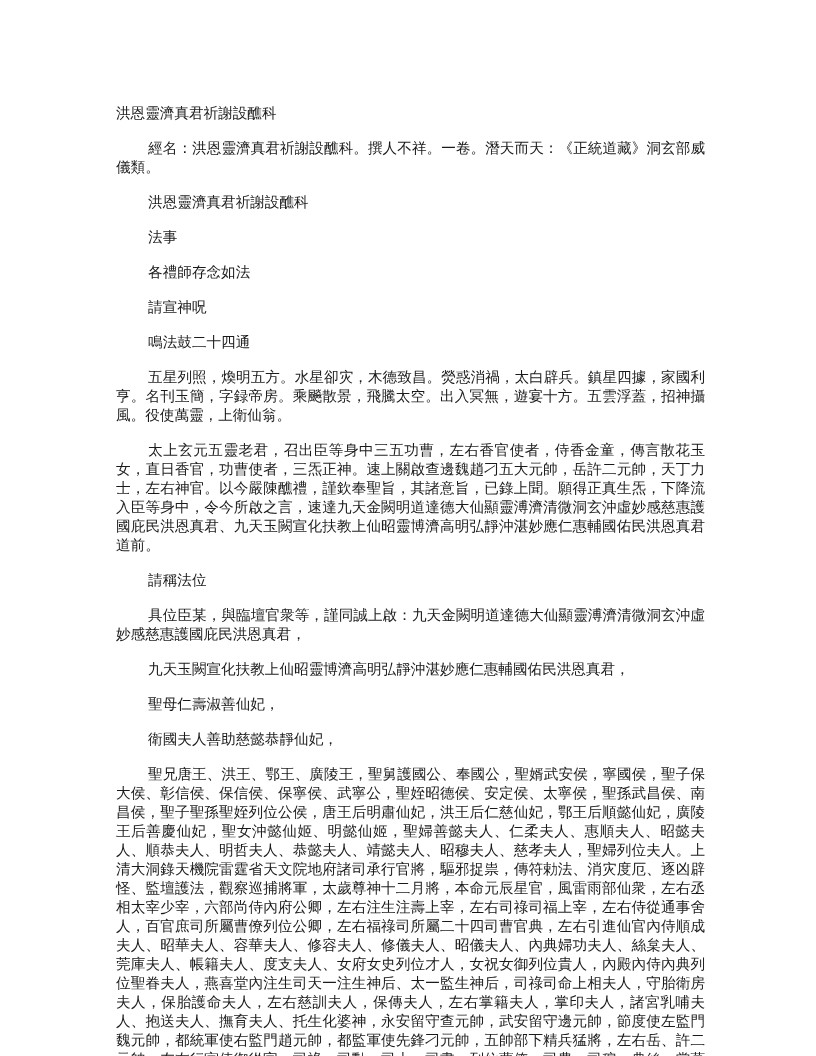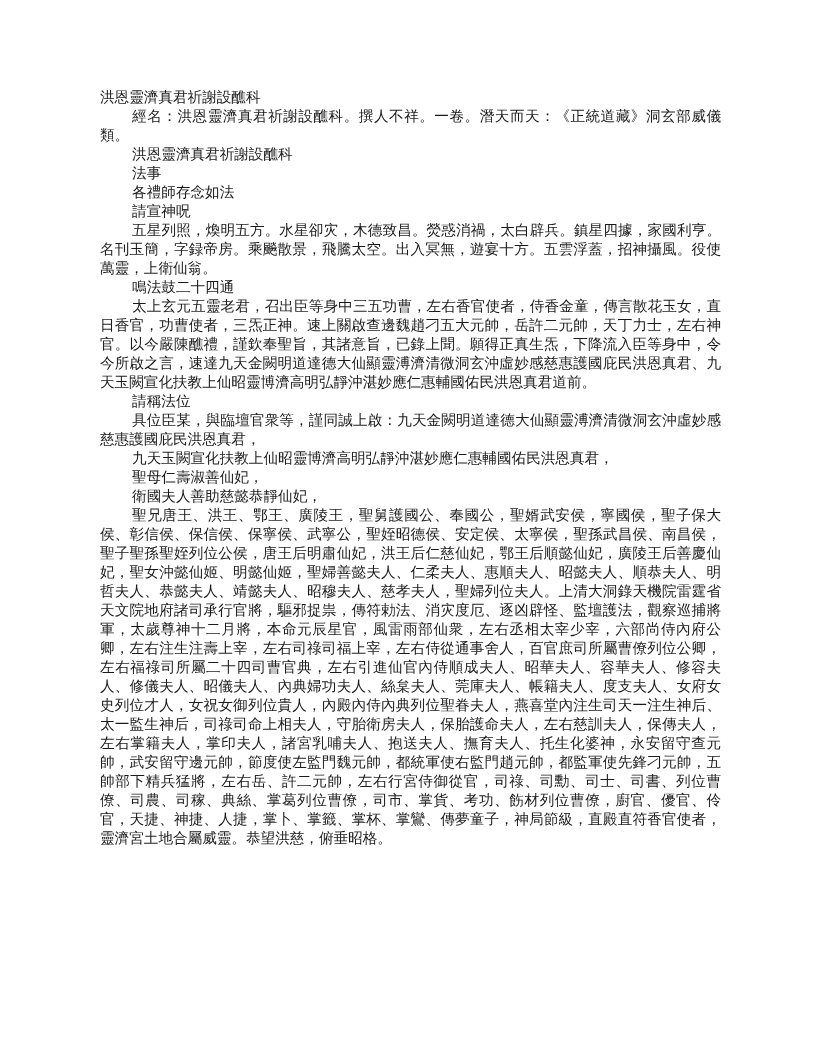--- a/index.html
+++ b/index.html
@@ -17,42 +17,42 @@
     width:621px;
     font-family:"Liberation Serif","DejaVu Serif",serif;
     font-size:14.6px;
     line-height:19px;
     color:#1a1a1a;
     text-align:justify;
     text-justify:inter-ideograph;
     letter-spacing:0;
   }
   .doc p{
-    margin:0;
+    margin:16px;
     padding:0;
     text-indent:2.2em;
     word-break:break-all;
   }
   .doc p.flush{
     text-indent:0;
   }
 </style>
 </head>
 <body>
 
 <div class="page">
   <div class="doc">
     <p class="flush">洪恩靈濟真君祈謝設醮科</p>
     <p>經名：洪恩靈濟真君祈謝設醮科。撰人不祥。一卷。潛天而天：《正統道藏》洞玄部威儀類。</p>
     <p>洪恩靈濟真君祈謝設醮科</p>
     <p>法事</p>
     <p>各禮師存念如法</p>
     <p>請宣神呪</p>
+    <p>鳴法鼓二十四通</p>
     <p>五星列照，煥明五方。水星卻灾，木德致昌。熒惑消禍，太白辟兵。鎮星四據，家國利亨。名刊玉簡，字録帝房。乘飈散景，飛騰太空。出入冥無，遊宴十方。五雲浮蓋，招神攝風。役使萬靈，上衛仙翁。</p>
-    <p>鳴法鼓二十四通</p>
     <p>太上玄元五靈老君，召出臣等身中三五功曹，左右香官使者，侍香金童，傳言散花玉女，直日香官，功曹使者，三炁正神。速上關啟查邊魏趙刁五大元帥，岳許二元帥，天丁力士，左右神官。以今嚴陳醮禮，謹欽奉聖旨，其諸意旨，已錄上聞。願得正真生炁，下降流入臣等身中，令今所啟之言，速達九天金闕明道達德大仙顯靈溥濟清微洞玄沖虛妙感慈惠護國庇民洪恩真君、九天玉闕宣化扶教上仙昭靈博濟高明弘靜沖湛妙應仁惠輔國佑民洪恩真君道前。</p>
     <p>請稱法位</p>
     <p>具位臣某，與臨壇官衆等，謹同誠上啟：九天金闕明道達德大仙顯靈溥濟清微洞玄沖虛妙感慈惠護國庇民洪恩真君，</p>
     <p>九天玉闕宣化扶教上仙昭靈博濟高明弘靜沖湛妙應仁惠輔國佑民洪恩真君，</p>
     <p>聖母仁壽淑善仙妃，</p>
     <p>衛國夫人善助慈懿恭靜仙妃，</p>
     <p>聖兄唐王、洪王、鄂王、廣陵王，聖舅護國公、奉國公，聖婿武安侯，寧國侯，聖子保大侯、彰信侯、保信侯、保寧侯、武寧公，聖姪昭德侯、安定侯、太寧侯，聖孫武昌侯、南昌侯，聖子聖孫聖姪列位公侯，唐王后明肅仙妃，洪王后仁慈仙妃，鄂王后順懿仙妃，廣陵王后善慶仙妃，聖女沖懿仙姬、明懿仙姬，聖婦善懿夫人、仁柔夫人、惠順夫人、昭懿夫人、順恭夫人、明哲夫人、恭懿夫人、靖懿夫人、昭穆夫人、慈孝夫人，聖婦列位夫人。上清大洞錄天機院雷霆省天文院地府諸司承行官將，驅邪捉祟，傳符勅法、消灾度厄、逐凶辟怪、監壇護法，觀察巡捕將軍，太歲尊神十二月將，本命元辰星官，風雷雨部仙衆，左右丞相太宰少宰，六部尚侍內府公卿，左右注生注壽上宰，左右司祿司福上宰，左右侍從通事舍人，百官庶司所屬曹僚列位公卿，左右福祿司所屬二十四司曹官典，左右引進仙官內侍順成夫人、昭華夫人、容華夫人、修容夫人、修儀夫人、昭儀夫人、內典婦功夫人、絲枲夫人、莞庫夫人、帳籍夫人、度支夫人、女府女史列位才人，女祝女御列位貴人，內殿內侍內典列位聖眷夫人，燕喜堂內注生司天一注生神后、太一監生神后，司祿司命上相夫人，守胎衛房夫人，保胎護命夫人，左右慈訓夫人，保傳夫人，左右掌籍夫人，掌印夫人，諸宮乳哺夫人、抱送夫人、撫育夫人、托生化婆神，永安留守查元帥，武安留守邊元帥，節度使左監門魏元帥，都統軍使右監門趙元帥，都監軍使先鋒刁元帥，五帥部下精兵猛將，左右岳、許二元帥，左右行宮侍御從官，司祿、司勳、司士、司書、列位曹僚、司農、司稼、典絲、掌葛列位曹僚，司市、掌貨、考功、飭材列位曹僚，廚官、優官、伶官，天捷、神捷、人捷，掌卜、掌籤、掌杯、掌鸞、傳夢童子，神局節級，直殿直符香官使者，靈濟宮土地合屬威靈。恭望洪慈，俯垂昭格。</p>
   </div>
 </div>
 

